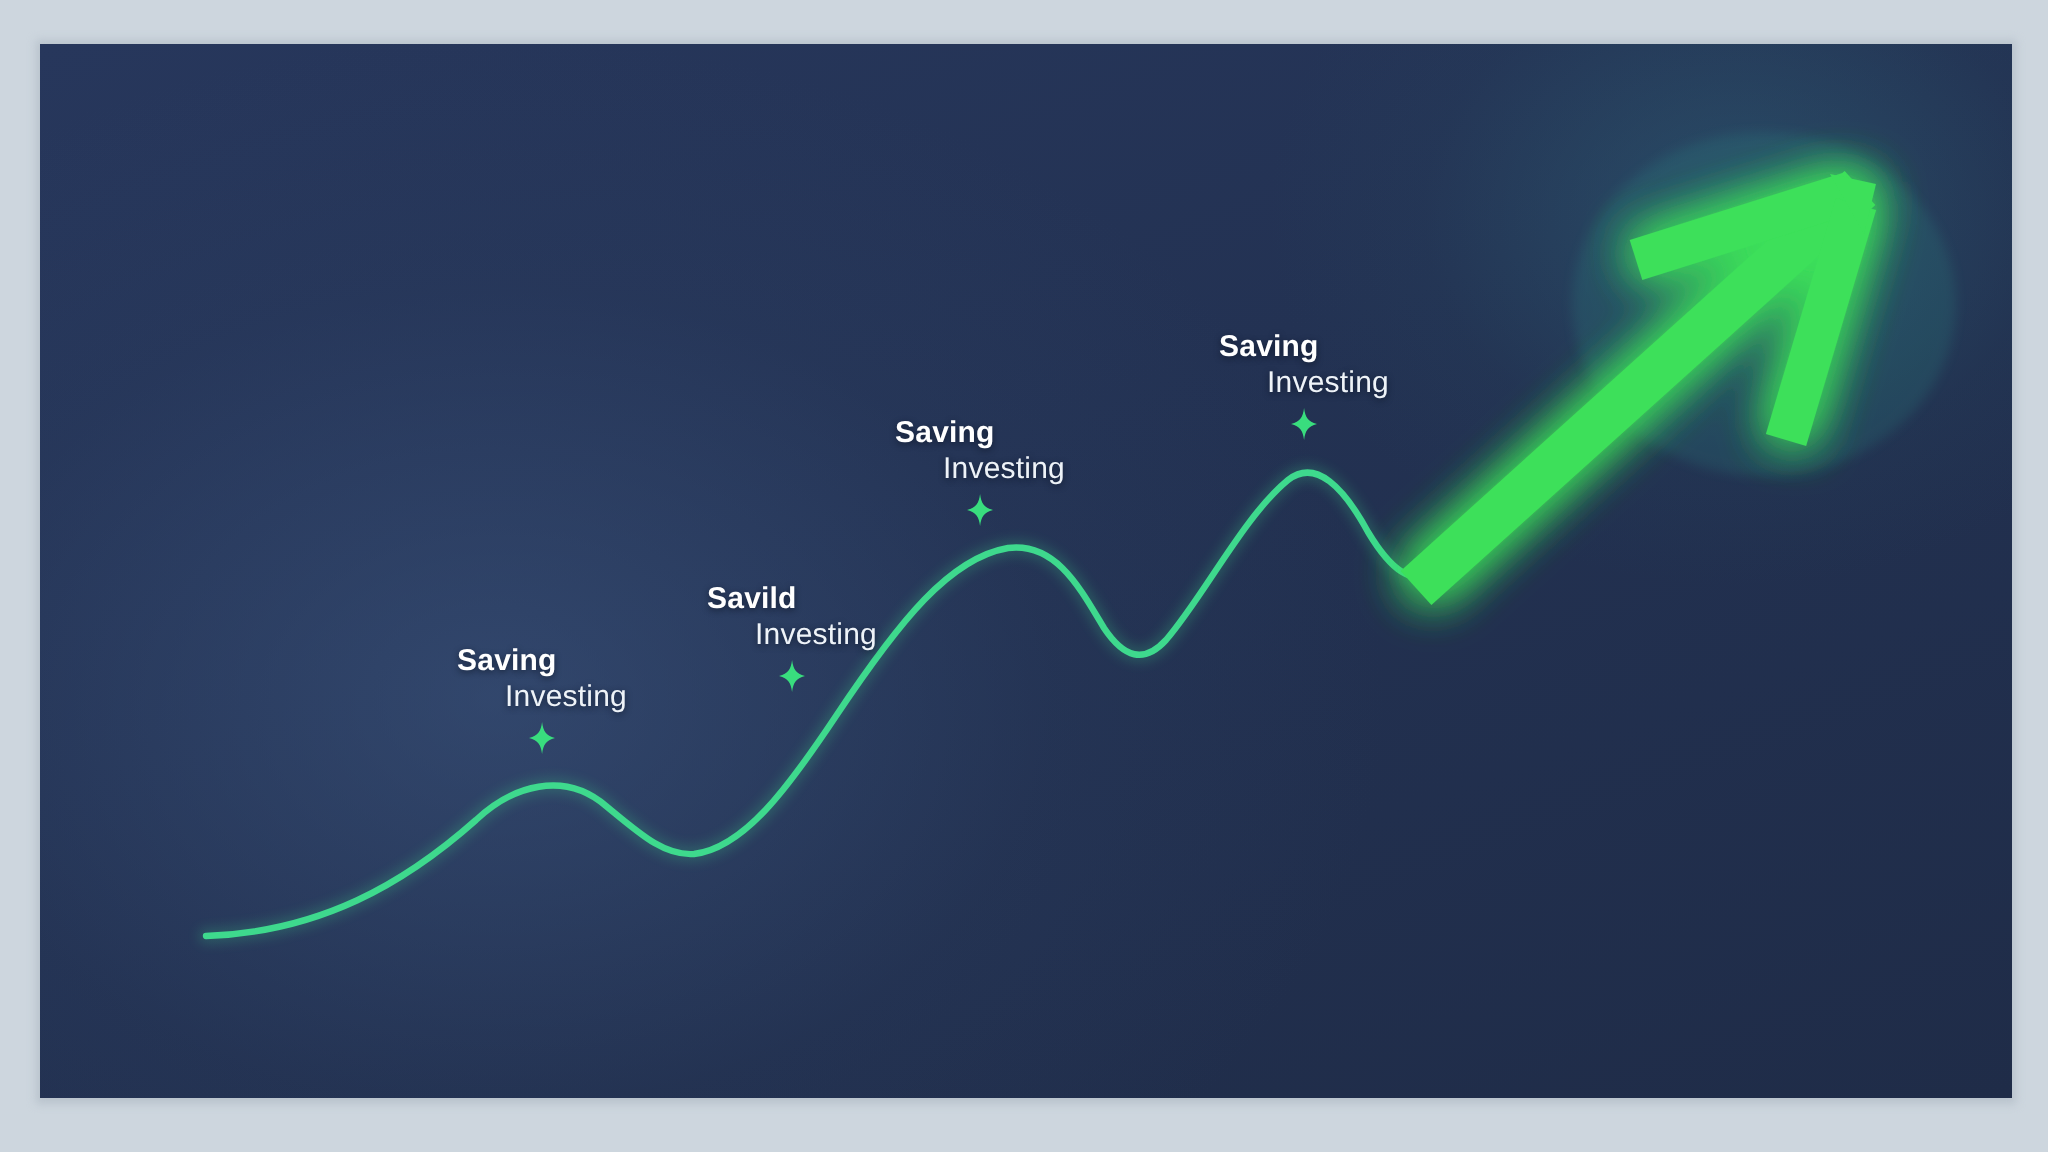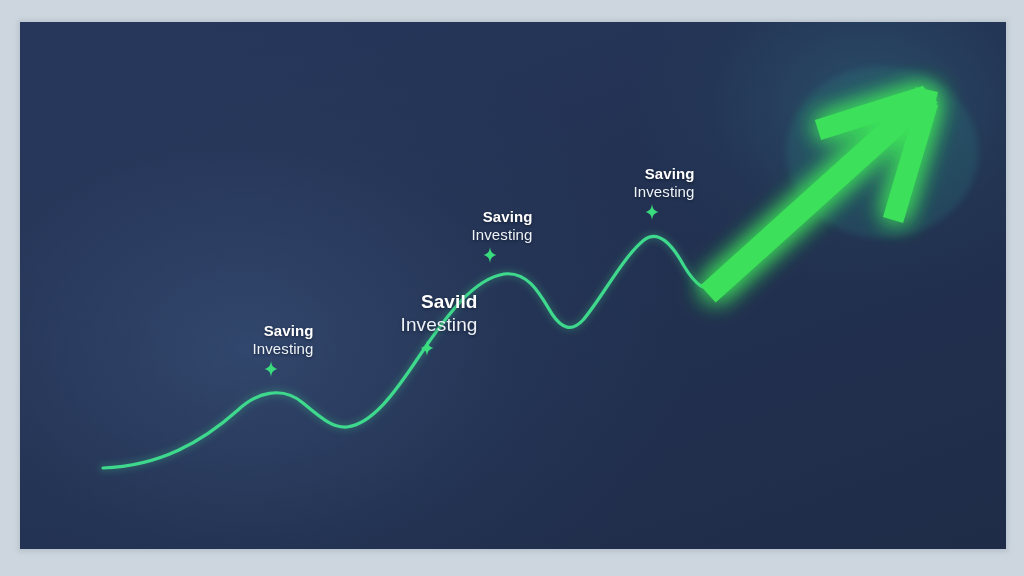--- a/index.html
+++ b/index.html
@@ -49,21 +49,21 @@
     position: absolute;
     left: 0;
     top: 0;
     width: 986px;
     height: 527px;
     display: block;
   }
 
   .label-group {
     position: absolute;
-    text-align: right;
+    text-align: left;
     transform: translateX(-50%);
     user-select: none;
     pointer-events: none;
   }
   .label-title {
     display: block;
     font-weight: bold;
     color: #ffffff;
     letter-spacing: 0.1px;
     text-shadow: 0 1px 3px rgba(10,18,34,0.65);
@@ -154,21 +154,21 @@
     <div class="label-group" style="left:251px; top:300px; font-size:15px;">
       <span class="label-title">Saving</span>
       <span class="label-sub">Investing</span>
       <span class="label-spark">
         <svg width="13" height="16" viewBox="0 0 13 16">
           <path d="M6.5 0 C7.1 4.6 8.4 6.7 13 8 C8.4 9.3 7.1 11.4 6.5 16 C5.9 11.4 4.6 9.3 0 8 C4.6 6.7 5.9 4.6 6.5 0 Z" fill="#39dd7e"></path>
         </svg>
       </span>
     </div>
 
-    <div class="label-group" style="left:376px; top:269px; font-size:19px;margin-left:31px;">
+    <div class="label-group" style="left:376px; top:269px; font-size:15px;">
       <span class="label-title">Savild</span>
       <span class="label-sub">Investing</span>
       <span class="label-spark">
         <svg width="13" height="16" viewBox="0 0 13 16">
           <path d="M6.5 0 C7.1 4.6 8.4 6.7 13 8 C8.4 9.3 7.1 11.4 6.5 16 C5.9 11.4 4.6 9.3 0 8 C4.6 6.7 5.9 4.6 6.5 0 Z" fill="#39dd7e"></path>
         </svg>
       </span>
     </div>
 
     <div class="label-group" style="left:470px; top:186px; font-size:15px;">

